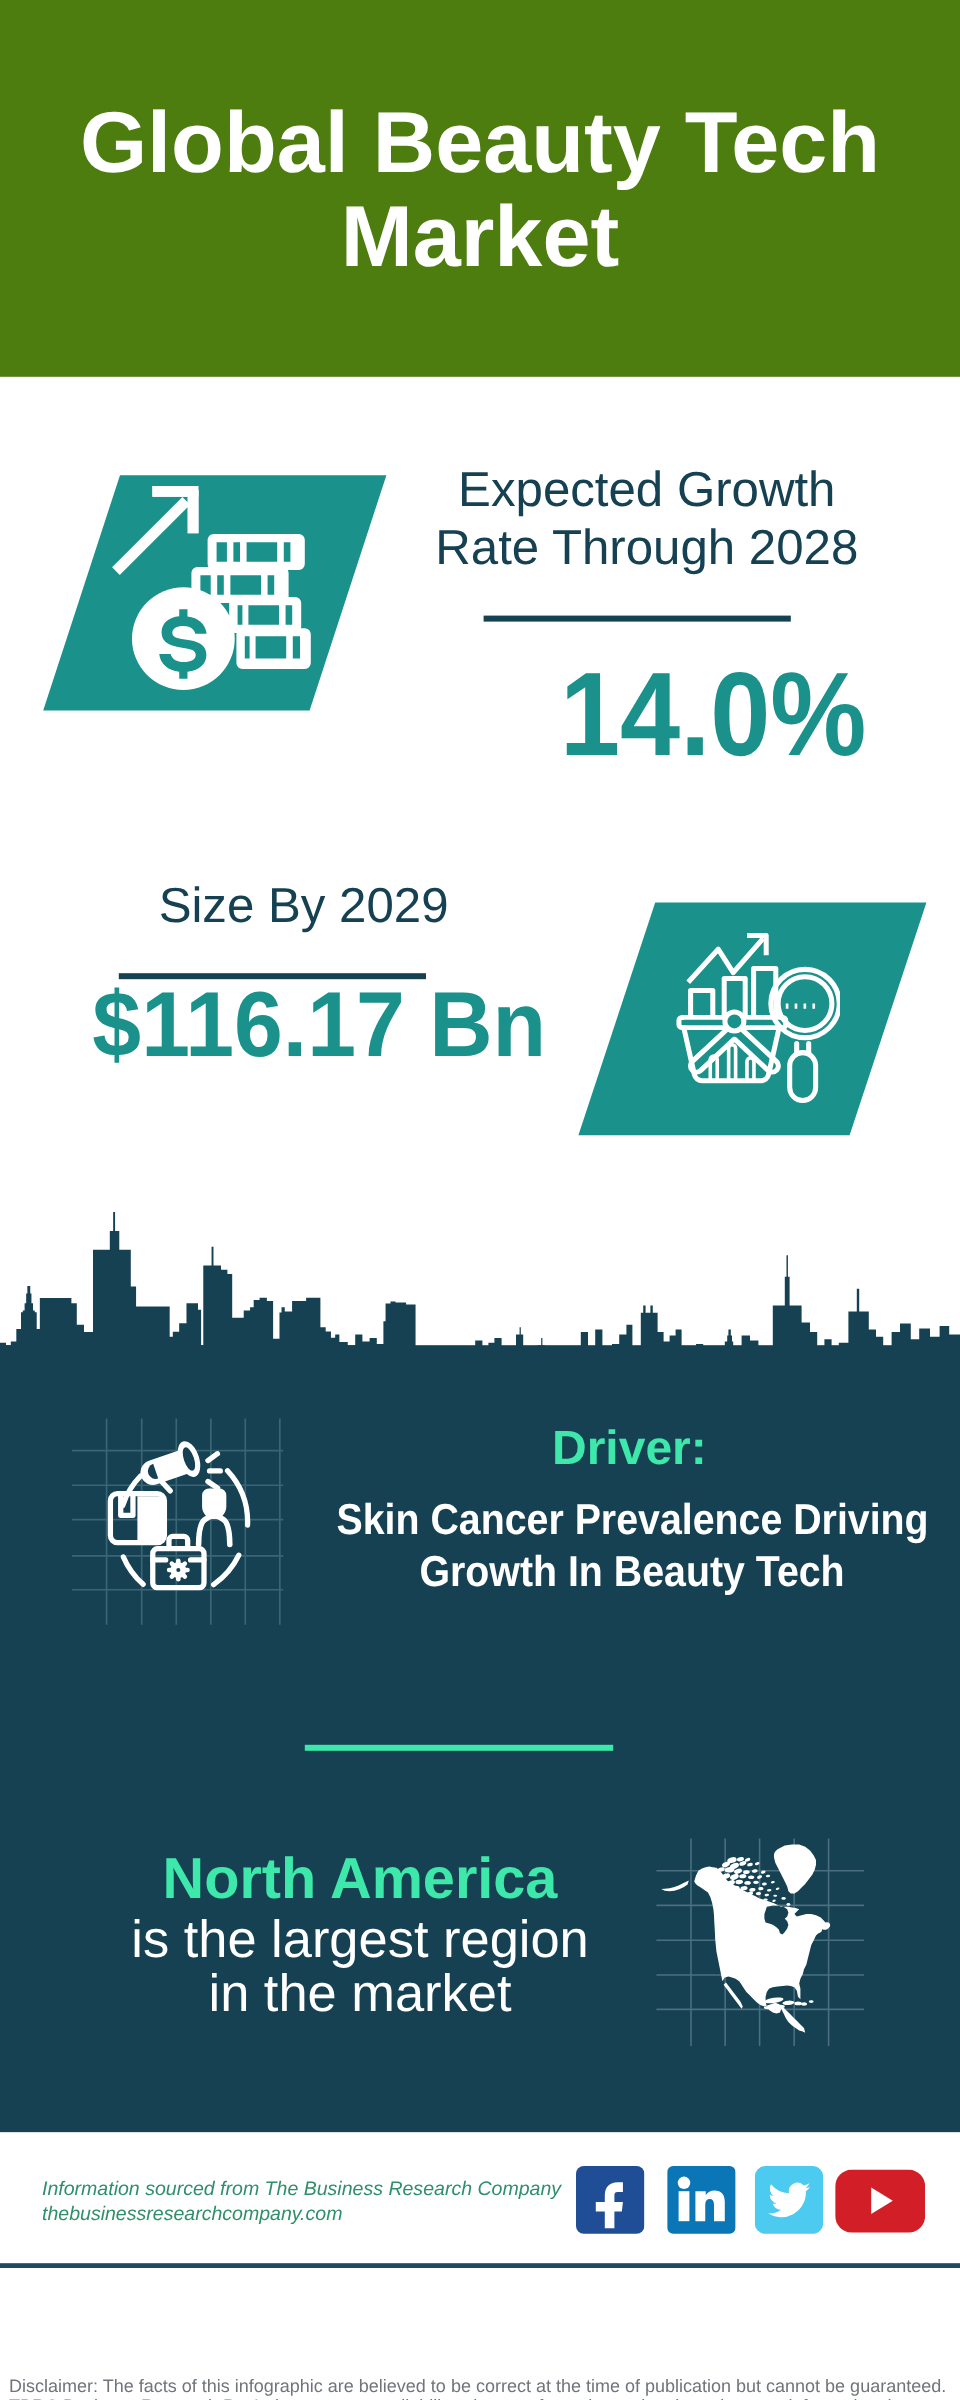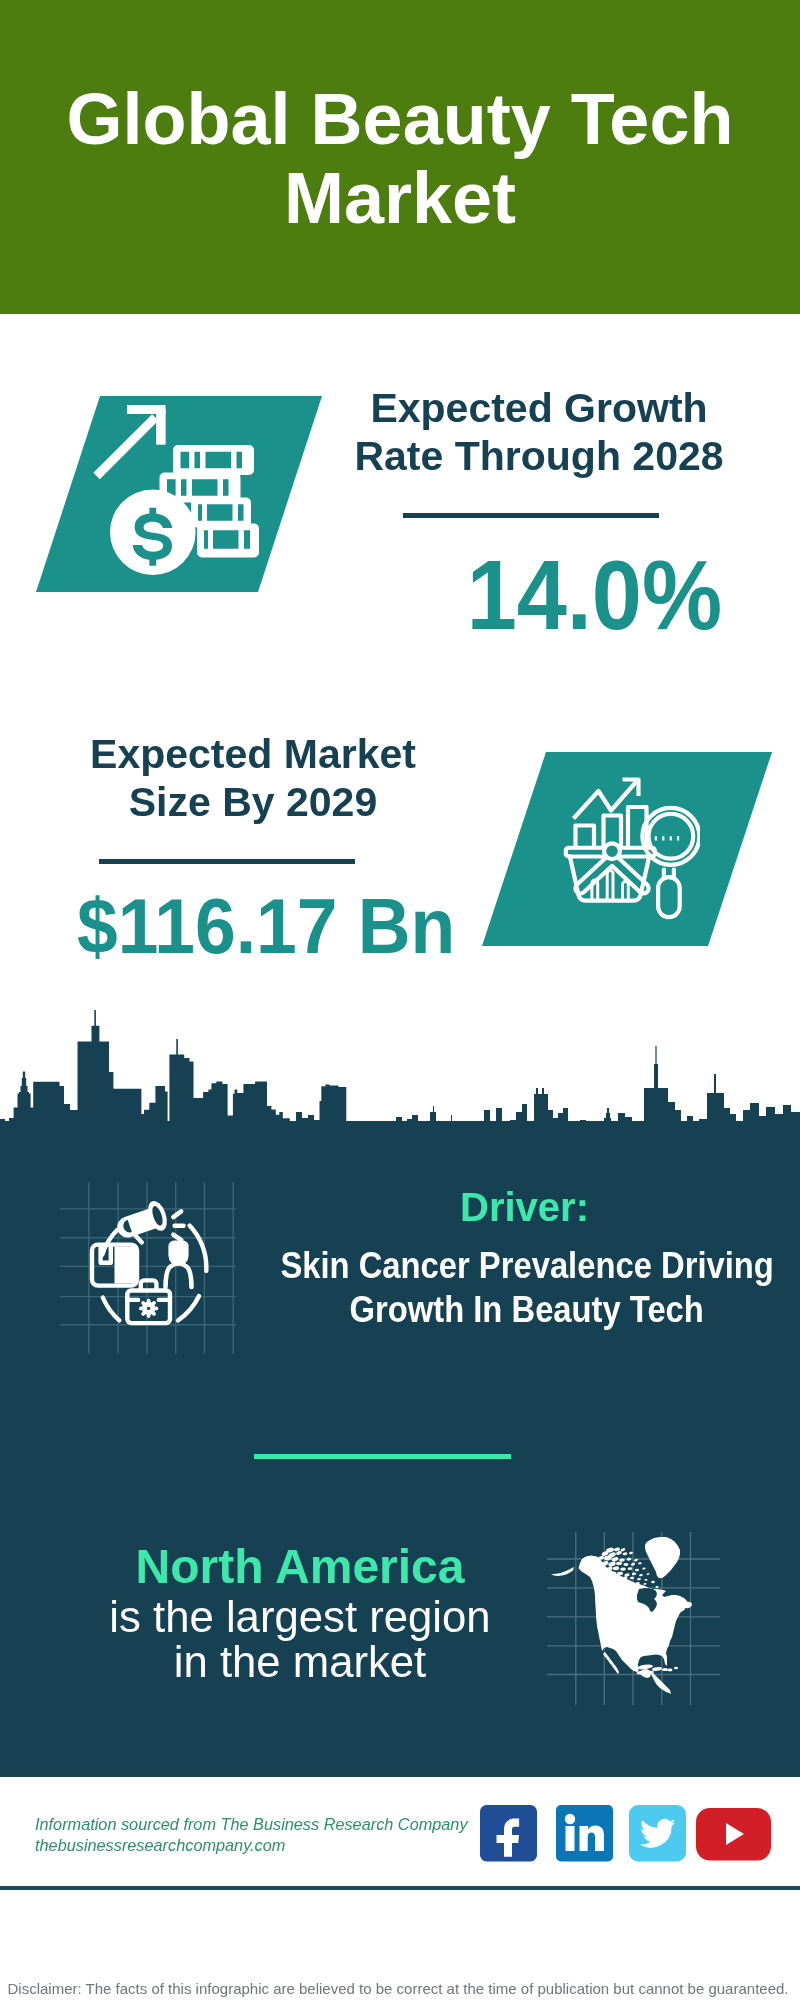--- a/index.html
+++ b/index.html
@@ -5,21 +5,21 @@
   * { margin:0; padding:0; box-sizing:border-box; }
   html,body { width:800px; height:2000px; }
   body { font-family:"Liberation Sans", sans-serif; background:#fff; overflow:hidden; }
   .page { position:relative; width:800px; height:2000px; background:#fff; }
   .header { position:absolute; left:0; top:0; width:800px; height:314px; background:#4d7c0f; }
   .title { position:absolute; left:0; top:80px; width:800px; text-align:center; color:#fff;
            font-size:72px; font-weight:bold; line-height:78.8px; }
 
   .para { position:absolute; overflow:visible; }
 
-  .statlabel { color:#164153; font-size:41px; font-weight:bold; line-height:48px; text-align:center;}
+  .statlabel { color:#164153; font-size:41px; font-weight:normal; line-height:48px; text-align:center;}
   .rule { height:5px; background:#164153; margin:0 auto; }
   .statval { font-weight:bold; text-align:right; color:#1a918a; line-height:1; }
   .drv-label { position:absolute; color:#3de8aa; font-size:40px; font-weight:bold; }
   .drv-text { position:absolute; color:#fff; font-size:36px; font-weight:bold; text-align:center; line-height:44px; }
   .drv-text span { display:inline-block; transform:scaleX(0.91); white-space:nowrap; }
   .sep { position:absolute; background:#3de8aa; height:5px; }
   .na-block { position:absolute; text-align:center; }
   .na-title { color:#3de8aa; font-size:48px; font-weight:bold; line-height:1.12; }
   .na-sub { color:#fff; font-size:43.7px; font-weight:normal; line-height:45.5px; }
   .footer { position:absolute; left:0; top:1777px; width:800px; height:223px; background:#fff; }
@@ -73,25 +73,24 @@
     <div class="statlabel">
       <div>Expected Growth</div>
       <div>Rate Through 2028</div>
     </div>
     <div class="rule" style="width:256px;margin-top:33px;margin-left:74px"></div>
     <div class="statval" style="font-size:99px;margin-top:27px;transform:translateX(-14px)"><span>14.0%</span></div>
   </div>
 
   <div style="position:absolute;left:43px;top:730px;width:420px">
     <div class="statlabel">
-      <div>Expected Market</div>
       <div>Size By 2029</div>
     </div>
     <div class="rule" style="width:256px;margin-top:33px;margin-left:56px"></div>
-    <div class="statval" style="font-size:77px;margin-top:24px;transform:translateX(2px)"><span style="transform:scaleX(0.95)">$116.17 Bn</span></div>
+    <div class="statval" style="font-size:77px;transform:translateX(2px)"><span style="transform:scaleX(0.95)">$116.17 Bn</span></div>
   </div>
   <svg class="para" style="left:482px;top:752px;width:290px;height:194px" viewBox="0 0 290 194">
     <polygon points="64,0 290,0 226,194 0,194" fill="#1a918a"></polygon>
   </svg>
   <svg style="position:absolute;left:560px;top:770px;width:140px;height:160px" viewBox="0 0 140 160" fill="none" stroke="#fff" stroke-width="4.2" stroke-linecap="round" stroke-linejoin="round">
 
     <polyline points="13.5,48.5 38.5,21 51,40.5 76,12" stroke-linecap="butt"></polyline>
     <polyline points="62.5,9.5 78.5,9.5 78.5,26" stroke-linecap="butt"></polyline>
 
     <path d="M15.5 78 v-22.5 h18.5 v22.5"></path>

